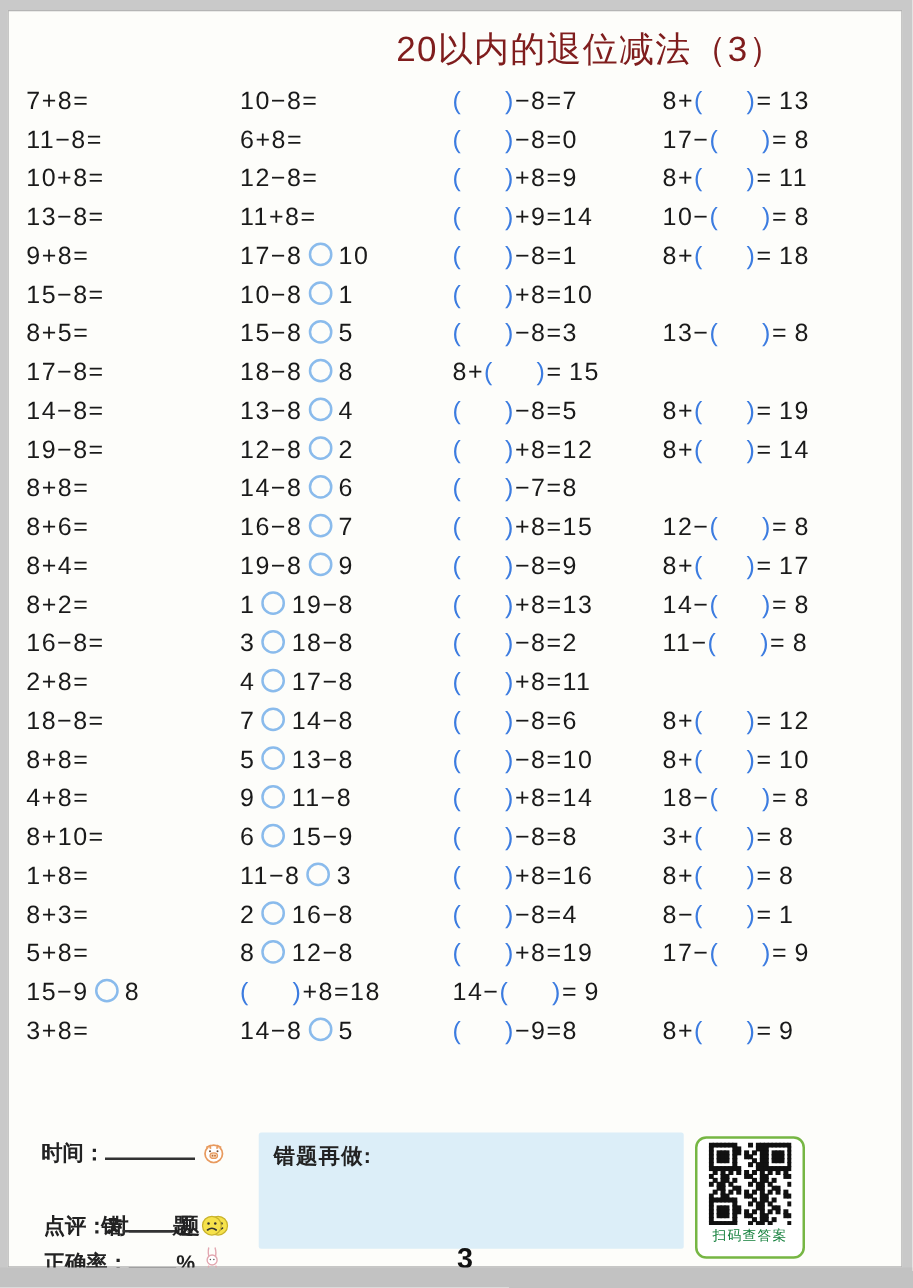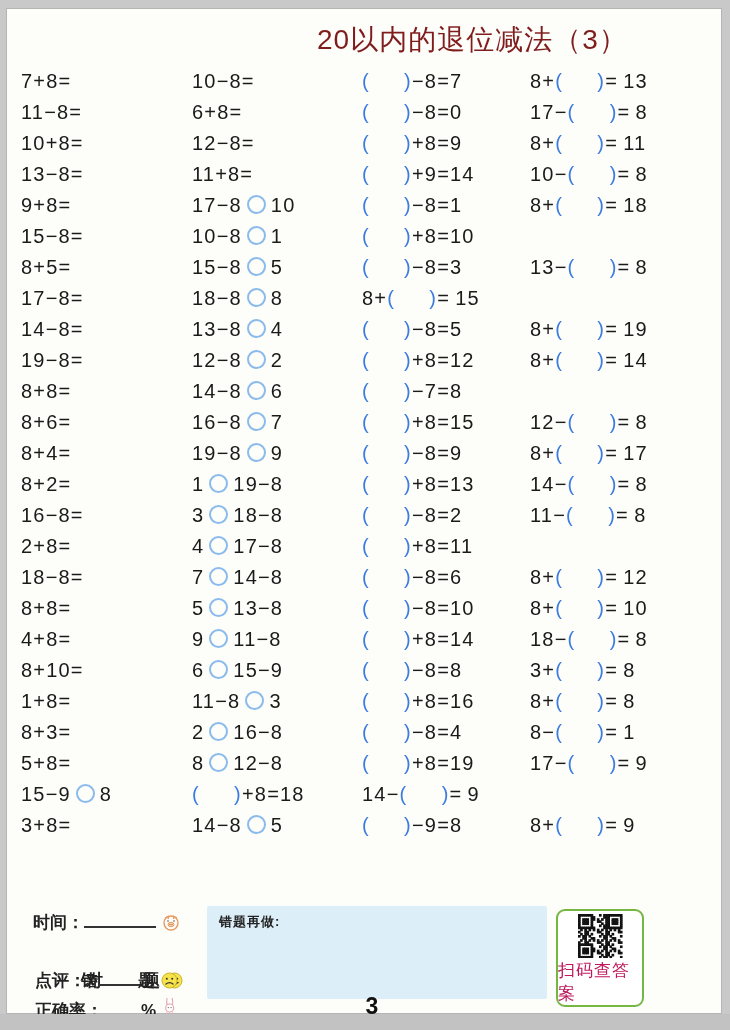--- a/index.html
+++ b/index.html
@@ -37,28 +37,28 @@
   }
   
   .footer-left{position:absolute;left:0;top:896px;width:190px;font-size:17px;font-weight:600;color:#222;}
   .f-row{position:absolute;white-space:nowrap;}
   .blank-line{display:inline-block;border-bottom:2px solid #333;height:13px;vertical-align:baseline;}
   .f-icon{display:inline-block;vertical-align:-3px;margin-left:6px;}
   .redo-box{
     position:absolute;left:200px;top:897px;width:340px;height:93px;
     background:#dceef8;border-radius:2px;
   }
-  .redo-label{font-size:13px;font-weight:600;color:#222;padding:7px 0 0 12px;letter-spacing:1px;}
+  .redo-label{font-size:17px;font-weight:600;color:#222;padding:7px 0 0 12px;letter-spacing:1px;}
   .qr-box{
     position:absolute;left:549px;top:900px;width:88px;height:98px;
     border:2px solid #76b643;border-radius:9px;background:#fff;
     box-sizing:border-box;display:flex;flex-direction:column;align-items:center;
   }
   .qr-svg{margin-top:3px;}
-  .qr-caption{font-size:17px;color:#be185d;letter-spacing:1px;margin-top:1px;}
+  .qr-caption{font-size:11px;color:#15803d;letter-spacing:1px;margin-top:1px;}
   .page-number{
     position:absolute;left:0;top:984px;width:730px;text-align:center;
     font-size:23px;font-weight:bold;color:#111;
   }
   .bottom-strip{position:absolute;left:0;top:1014px;width:730px;height:16px;background:#c2c2c2;}
 </style>
 </head>
 <body>
 
 <div class="sheet">

